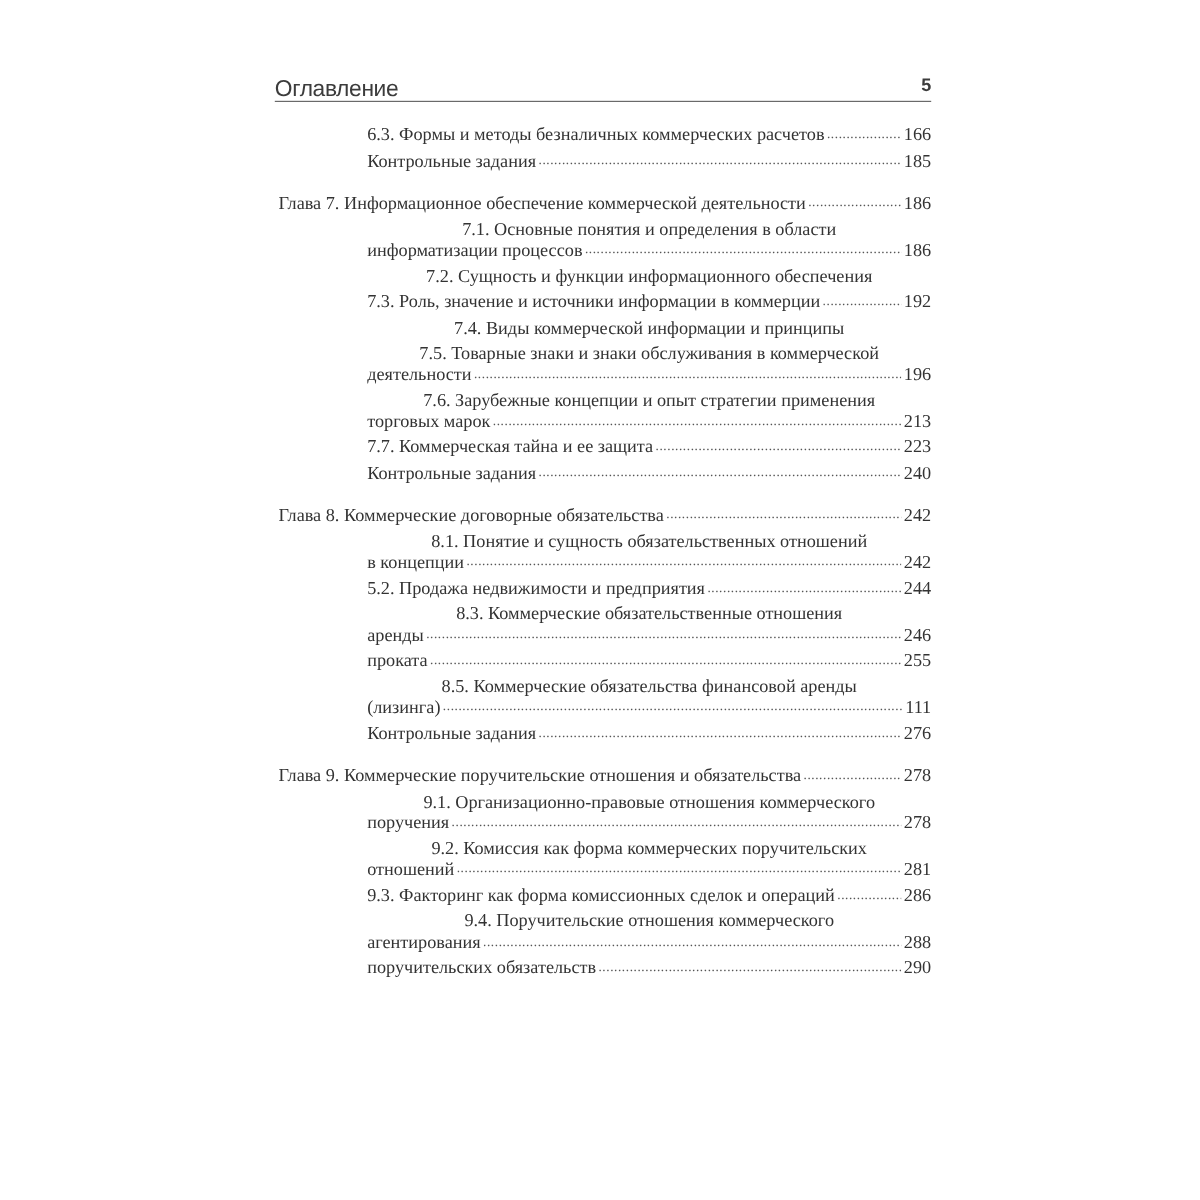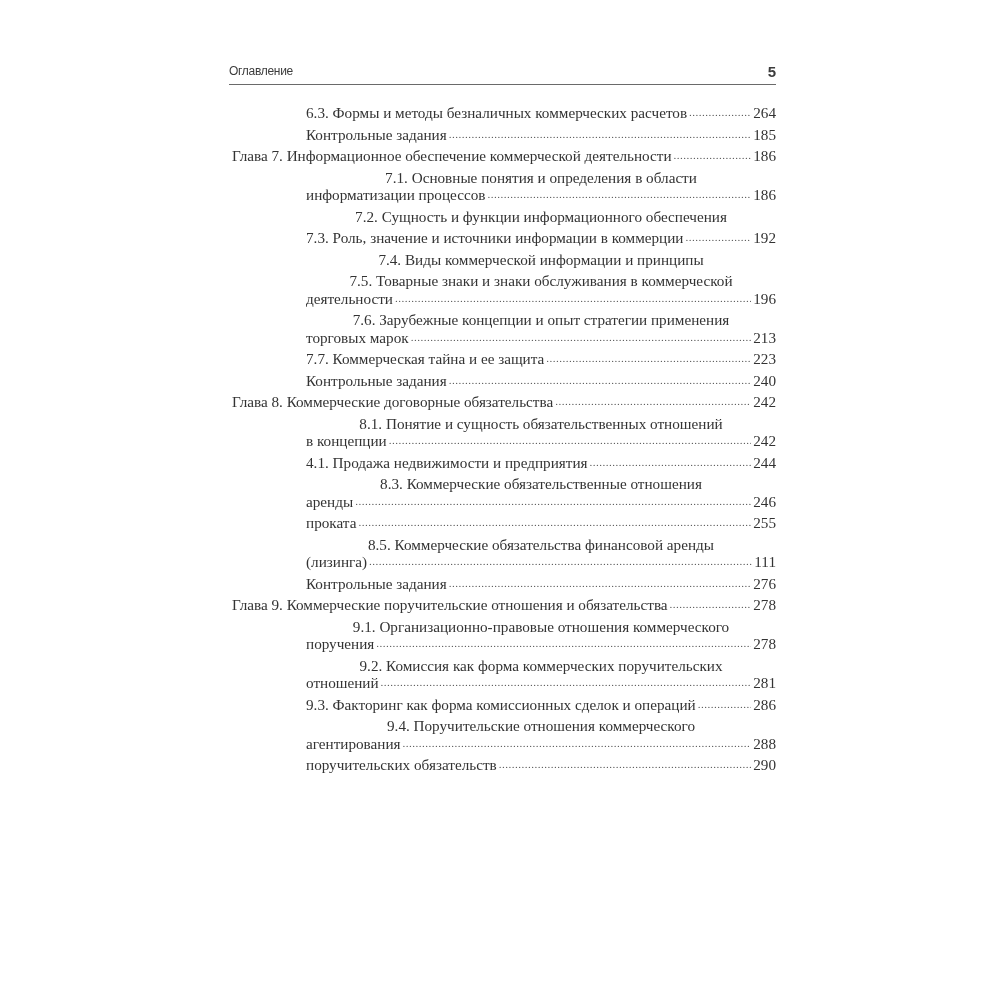--- a/index.html
+++ b/index.html
@@ -1,49 +1,49 @@
 <!DOCTYPE html>
 <html><head>
 <meta charset="utf-8">
 <style>
   html, body { margin: 0; padding: 0; background: #ffffff; }
   body { width: 1000px; height: 1000px; position: relative; overflow: hidden;
          font-family: "Liberation Serif", "DejaVu Serif", serif; color: #333333; }
   .header { position: absolute; left: 229px; top: 64px; width: 547px; height: 20px;
             border-bottom: 1.5px solid #6a6a6a; }
   .header-title { position: absolute; left: 0; top: 0; font-family: "Liberation Sans", "DejaVu Sans", sans-serif;
-                  font-size: 12px; color: #3c3c3c; letter-spacing: -0.3px; }
+                  font-size: 19px; color: #3c3c3c; letter-spacing: -0.3px; }
   .header-page { position: absolute; right: 0; top: -1px; font-family: "Liberation Sans", sans-serif;
                  font-weight: bold; font-size: 15px; color: #3c3c3c; }
   .toc { position: absolute; left: 232px; top: 104px; width: 544px; font-size: 15.2px; line-height: 17.5px; }
   .entry { position: relative; margin-bottom: 4px; }
   .entry.chapter { padding-left: 0; }
   .entry.section { padding-left: 74px; }
-  .entry.gap-before { margin-top: 4px; }
+  .entry.gap-before { margin-top: 18px; }
   .line { display: flex; align-items: flex-end; white-space: nowrap; }
   .line .txt { flex: 0 0 auto; }
   .line .dots { flex: 1 1 auto; overflow: hidden; margin: 0 2px; color: #555; font-size: 11px; letter-spacing: 0.5px; }
   .line .dots::before { content: "........................................................................................................................................................................................................"; }
   .line .pg { flex: 0 0 auto; }
   .first-line { white-space: nowrap; text-align: center; }
 </style>
 </head>
 <body>
 
 <div class="header">
   <span class="header-title">Оглавление</span>
   <span class="header-page">5</span>
 </div>
 
 <div class="toc" id="toc">
     <div class="entry section">
       <div class="line">
         <span class="txt">6.3. Формы и методы безналичных коммерческих расчетов</span>
         <span class="dots"></span>
-        <span class="pg">264</span>
+        <span class="pg">166</span>
       </div>
     </div>
     <div class="entry section">
       <div class="line">
         <span class="txt">Контрольные задания</span>
         <span class="dots"></span>
         <span class="pg">185</span>
       </div>
     </div>
     <div class="entry chapter gap-before">
@@ -114,21 +114,21 @@
     <div class="entry section">
       <div class="first-line">8.1. Понятие и сущность обязательственных отношений</div>
       <div class="line">
         <span class="txt">в концепции</span>
         <span class="dots"></span>
         <span class="pg">242</span>
       </div>
     </div>
     <div class="entry section">
       <div class="line">
-        <span class="txt">4.1. Продажа недвижимости и предприятия</span>
+        <span class="txt">5.2. Продажа недвижимости и предприятия</span>
         <span class="dots"></span>
         <span class="pg">244</span>
       </div>
     </div>
     <div class="entry section">
       <div class="first-line">8.3. Коммерческие обязательственные отношения</div>
       <div class="line">
         <span class="txt">аренды</span>
         <span class="dots"></span>
         <span class="pg">246</span>

